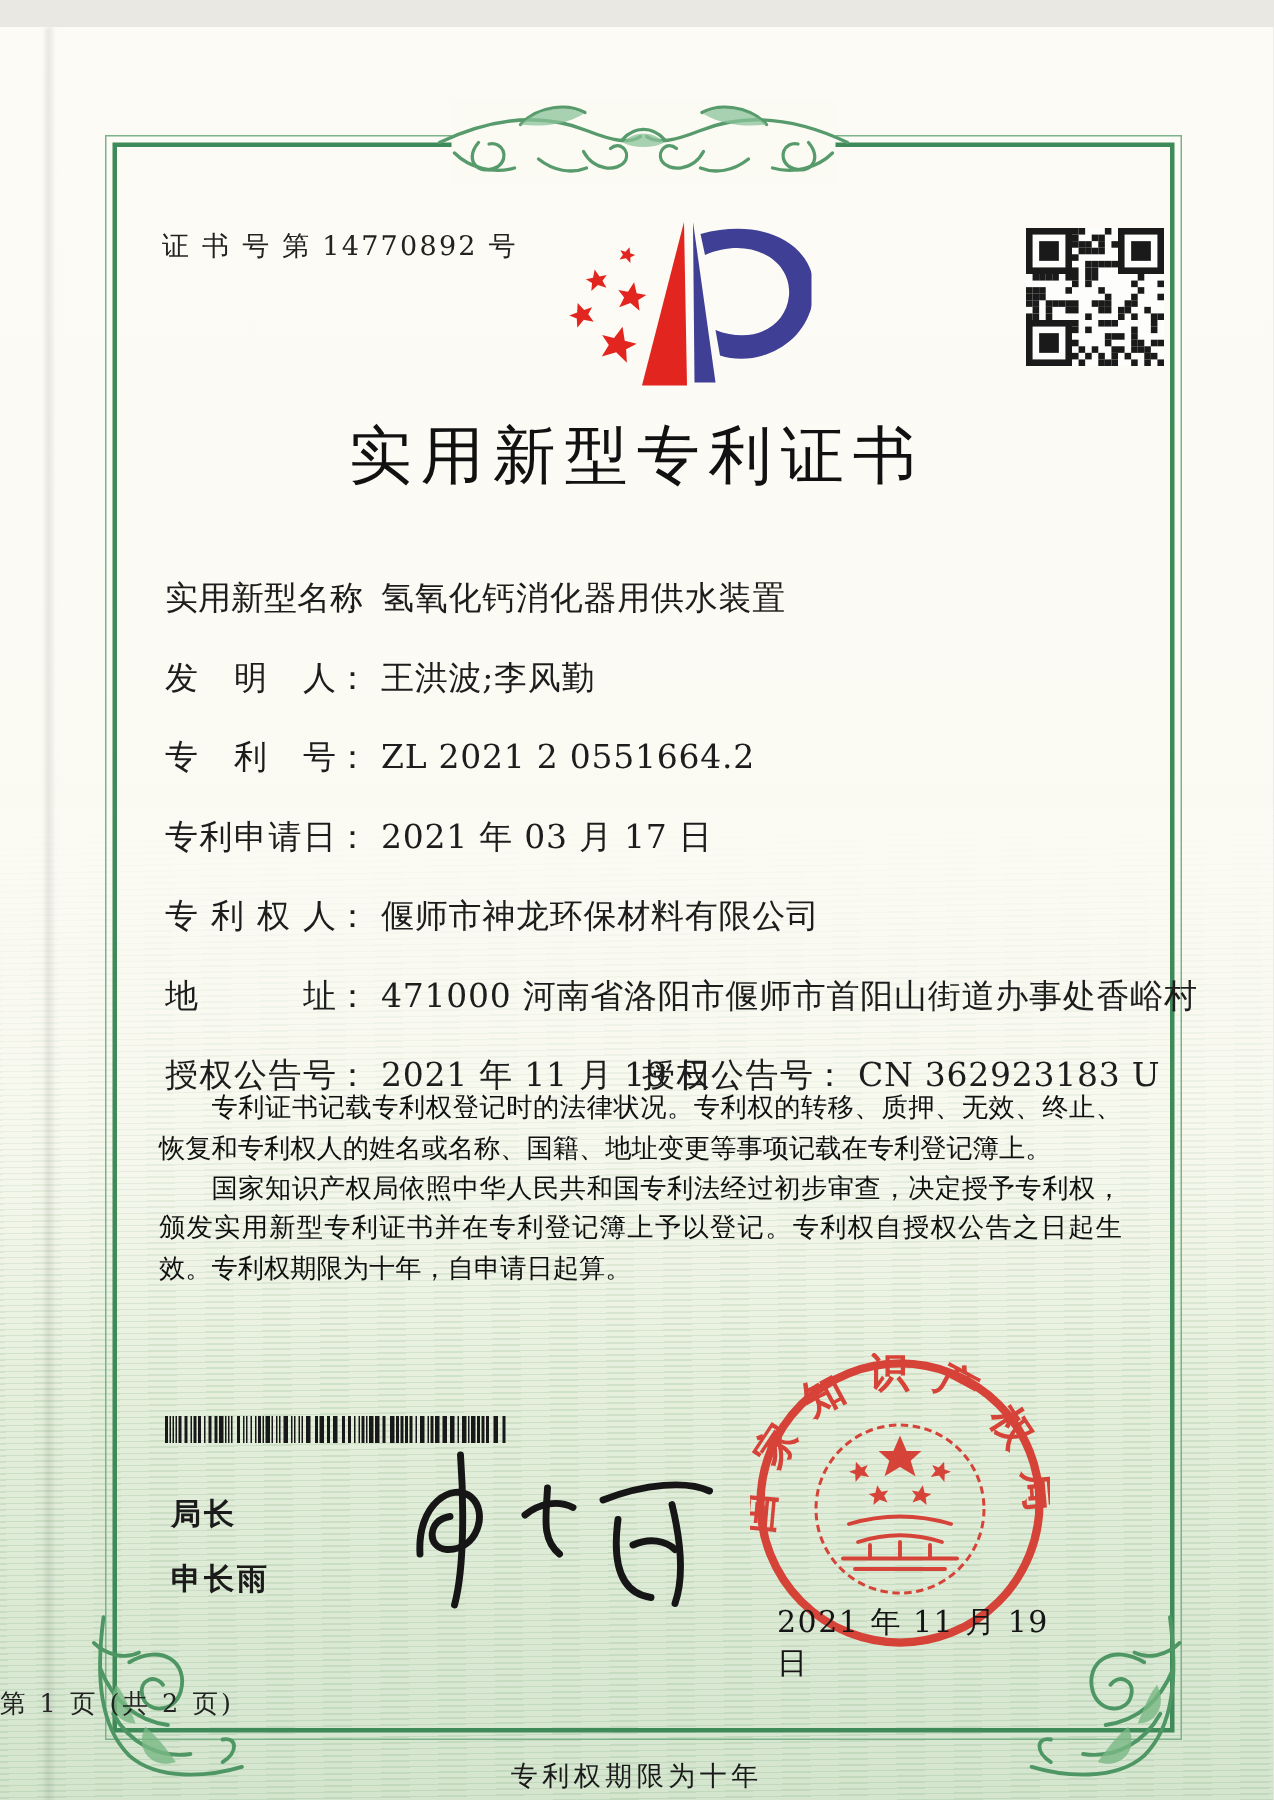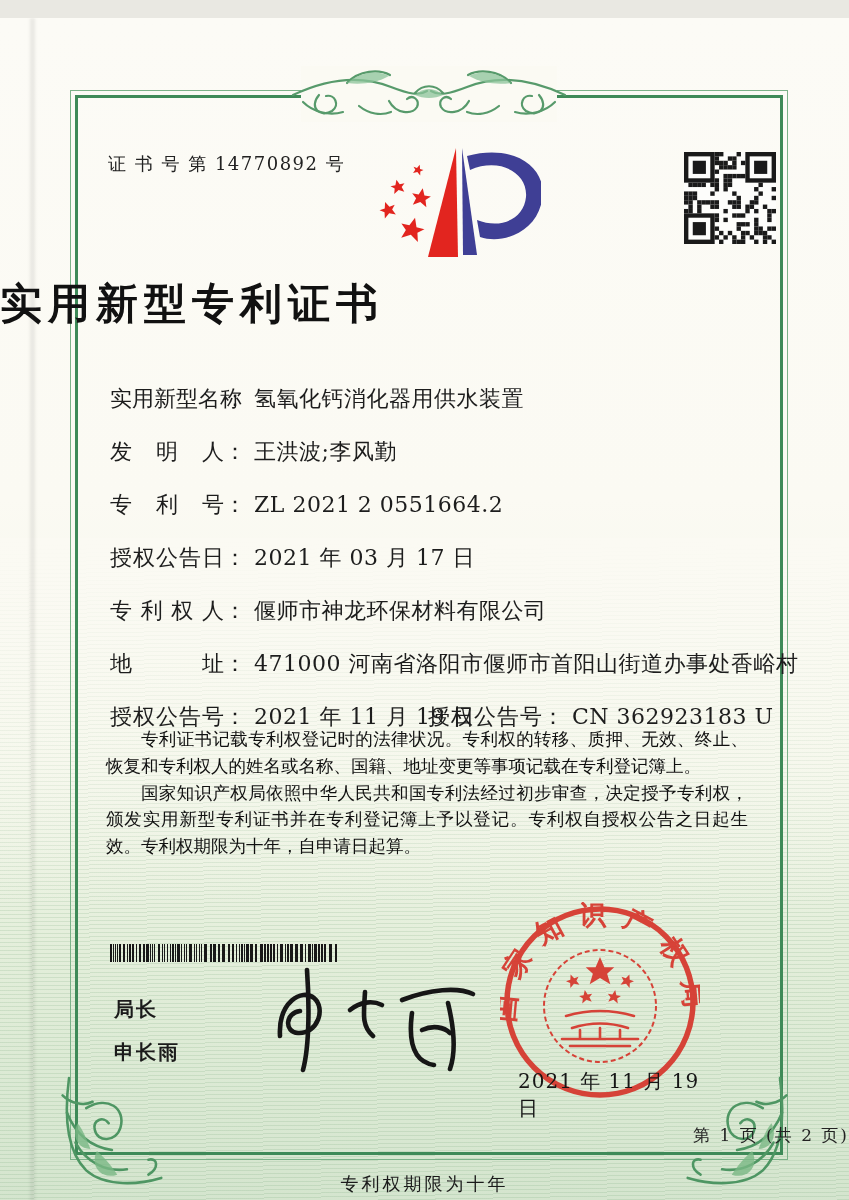--- a/index.html
+++ b/index.html
@@ -19,41 +19,41 @@
   #scan-edge {
     position:absolute; left:30px; top:0; bottom:0; width:5px; z-index:5;
     background:rgba(70,70,70,0.10); filter:blur(1.5px);
   }
   .frame { position:absolute; z-index:1; pointer-events:none; }
   #frame-outer { inset:72px 61px 58px 70px; border:1px solid #7cb289; }
   #frame-inner { inset:77px 66px 63px 75px; border:3px solid #3e8a58; }
   .content { position:absolute; z-index:2; }
 
   #cert-no { left:108px; top:134px; font-size:18px; letter-spacing:1.5px; color:#222; }
-  #title   { left:0; right:0; top:258px; font-size:42px; font-weight:bold;
+  #title   { left:0; right:0; top:258px; text-align:center; font-size:42px; font-weight:normal;
              letter-spacing:6px; color:#111; }
 
   #fields { left:110px; top:366px; width:648px; font-size:22px; color:#1d1d1d; }
   .frow { height:20px; margin-bottom:33px; white-space:nowrap; position:relative; }
   .flabel { display:inline-block; width:114px; text-align:justify; text-align-last:justify; vertical-align:top; }
   .fvalue { margin-left:8px; letter-spacing:0.5px; }
   #grant-no-group { position:absolute; left:318px; top:0; }
 
   #paras { left:106px; top:708px; width:642px; font-size:17.5px; line-height:26.8px;
            color:#101010; text-align:justify; }
   #paras p { text-indent:2em; }
 
   #barcode-wrap { left:110px; top:926px; width:228px; height:18px; }
   #director { left:114px; top:978px; font-size:20px; color:#1b1b1b;font-weight:bold; }
   #director div { margin-bottom:16px; letter-spacing:2px; }
   #signature-wrap { left:252px; top:940px; }
   #seal-wrap { left:500px; top:884px; opacity:0.92; }
   #seal-date { left:518px; top:1050px; width:190px; font-size:20px; color:#151515;
                letter-spacing:1px; z-index:3; }
-  #page-no { left:0; right:0; top:1106px; text-align:right; font-size:17px; color:#222;
+  #page-no { left:0; right:0; top:1106px; text-align:left; font-size:17px; color:#222;
              letter-spacing:2px; }
   #back-note { left:0; right:0; top:1154px; text-align:center; font-size:18px; color:#1a1a1a;
                letter-spacing:3px; }
   .orn { position:absolute; z-index:2; }
 </style>
 </head>
 <body>
 
 <div id="page">
   <div id="waves"></div>
@@ -269,21 +269,21 @@
     <div class="frow">
       <span class="flabel">实用新型名称</span><span>：</span><span class="fvalue">氢氧化钙消化器用供水装置</span>
     </div>
     <div class="frow">
       <span class="flabel">发明人</span><span>：</span><span class="fvalue">王洪波;李风勤</span>
     </div>
     <div class="frow">
       <span class="flabel">专利号</span><span>：</span><span class="fvalue">ZL 2021 2 0551664.2</span>
     </div>
     <div class="frow">
-      <span class="flabel">授权公告日</span><span>：</span><span class="fvalue">2021 年 03 月 17 日</span>
+      <span class="flabel">专利申请日</span><span>：</span><span class="fvalue">2021 年 03 月 17 日</span>
     </div>
     <div class="frow">
       <span class="flabel">专利权人</span><span>：</span><span class="fvalue">偃师市神龙环保材料有限公司</span>
     </div>
     <div class="frow">
       <span class="flabel">地址</span><span>：</span><span class="fvalue">471000 河南省洛阳市偃师市首阳山街道办事处香峪村</span>
     </div>
     <div class="frow">
       <span class="flabel">授权公告号</span><span>：</span><span class="fvalue">2021 年 11 月 19 日</span>
       <span id="grant-no-group">

